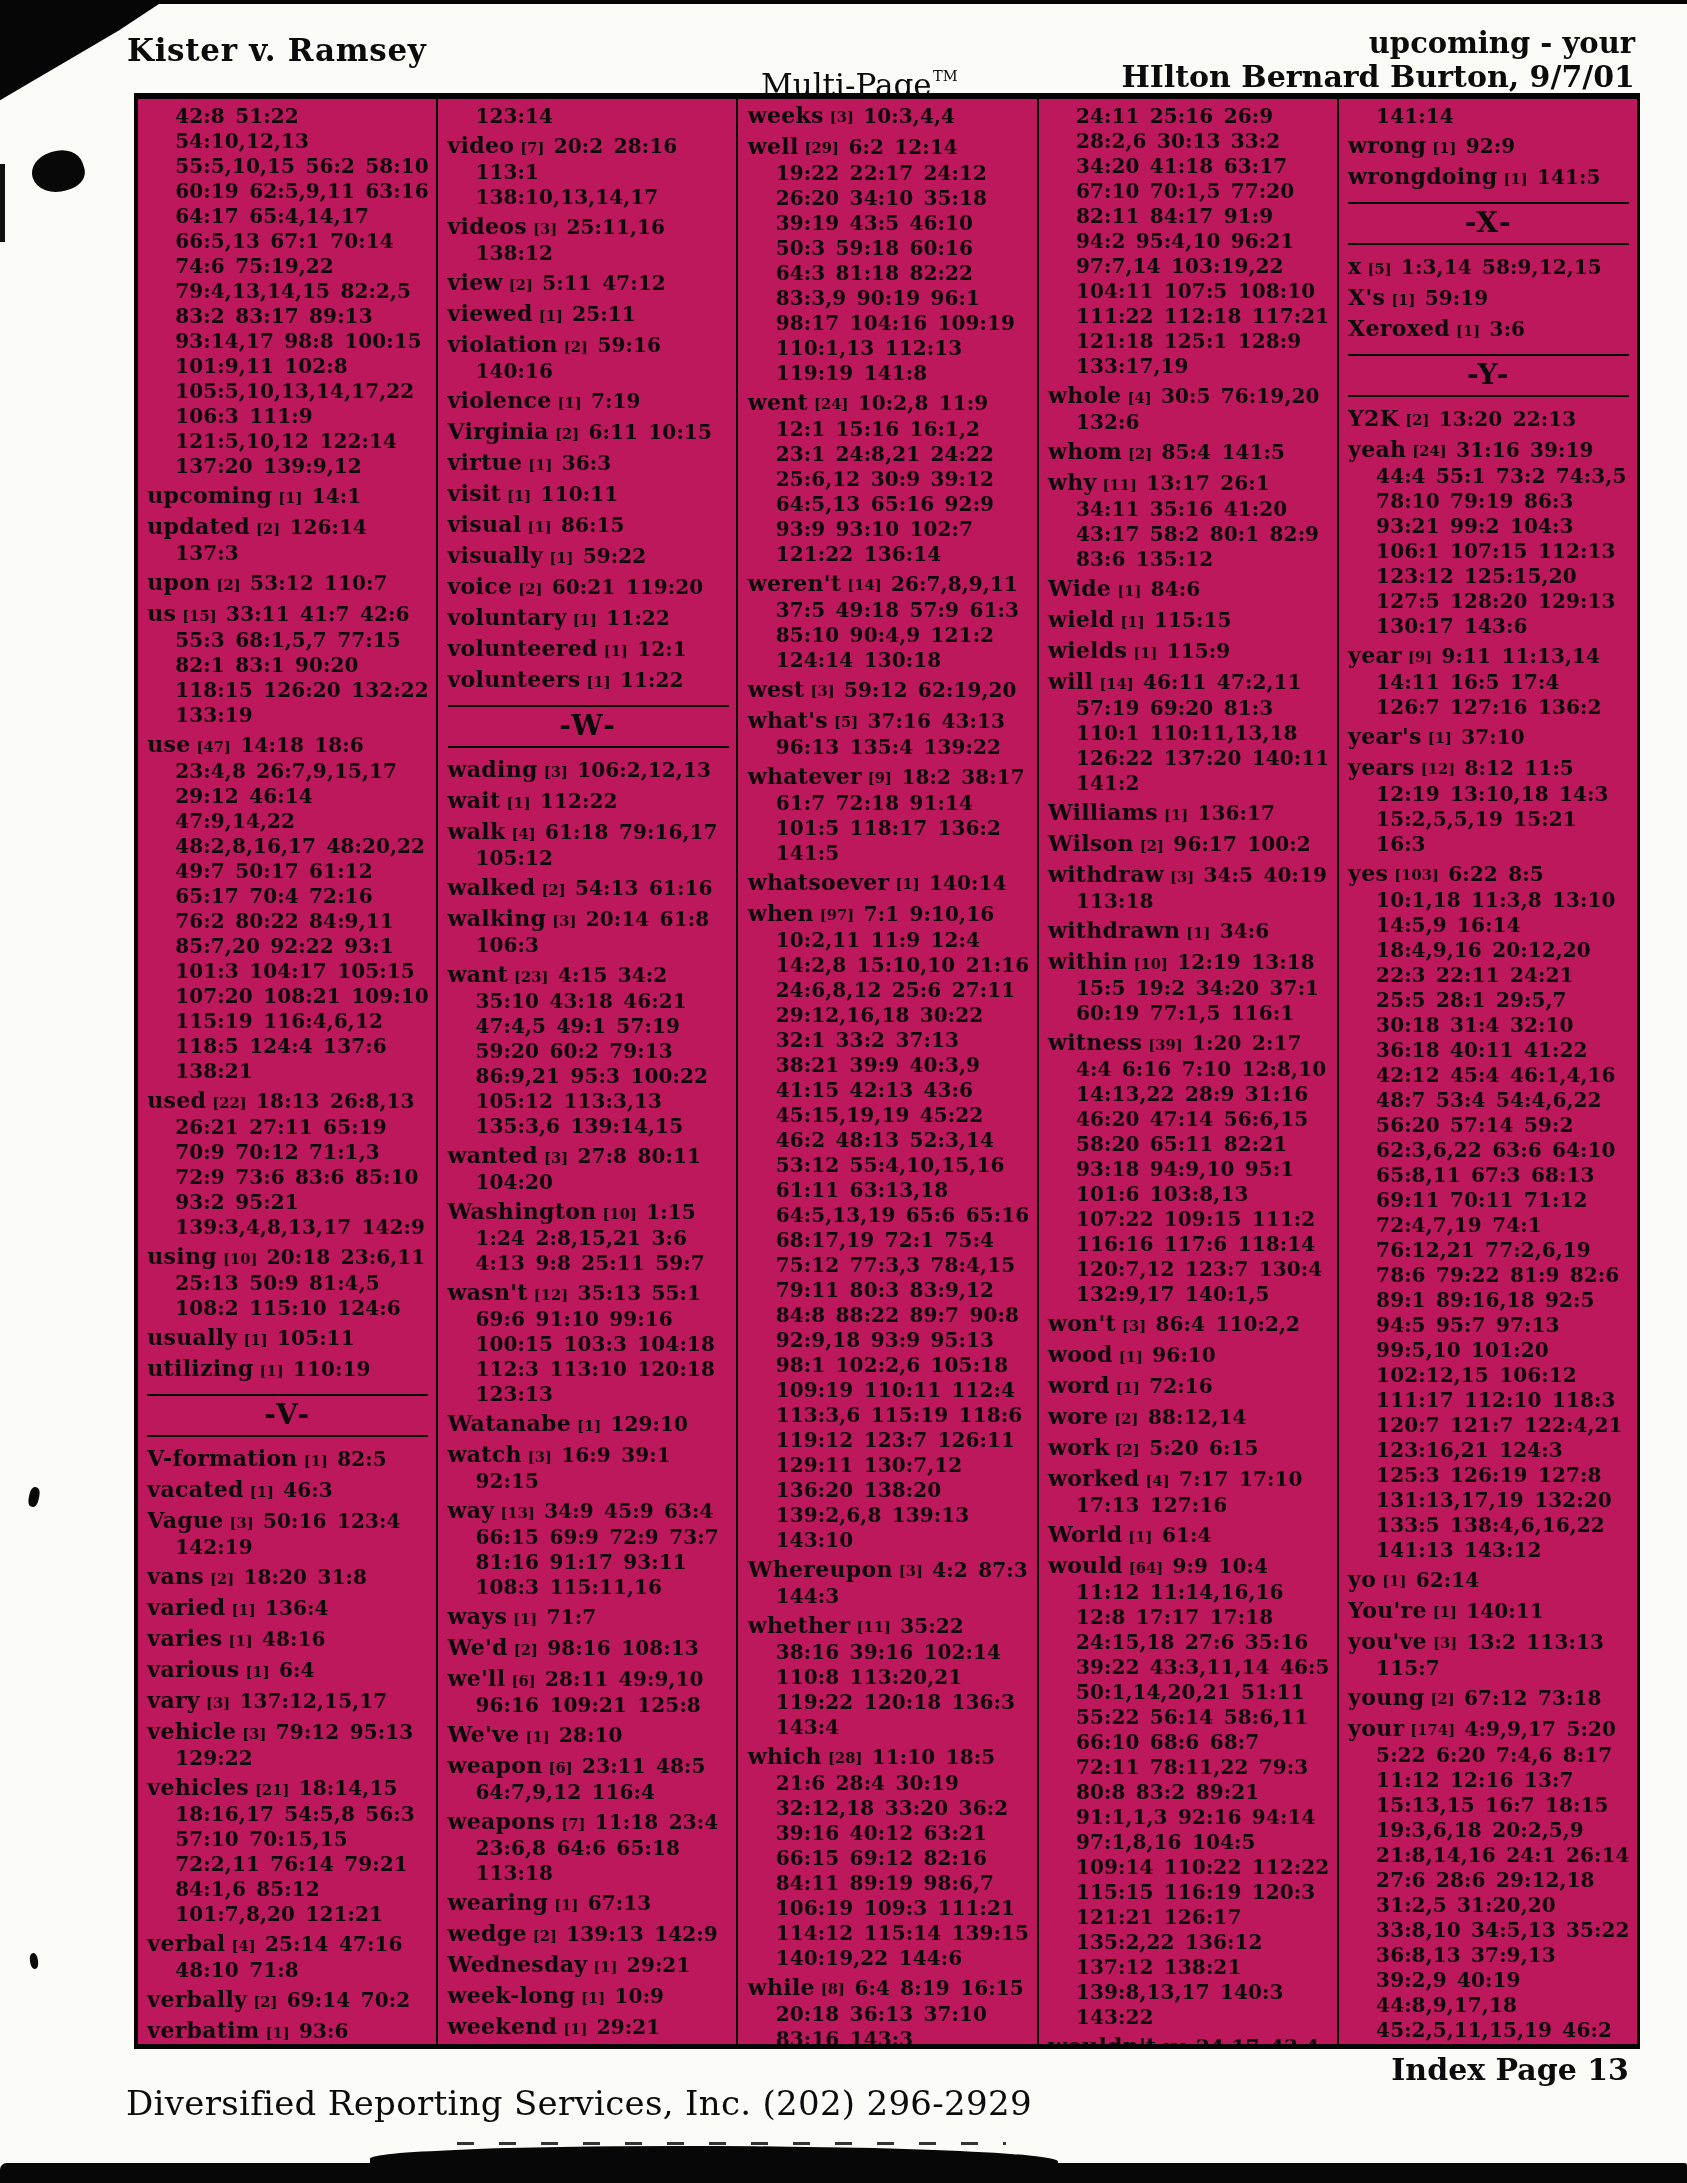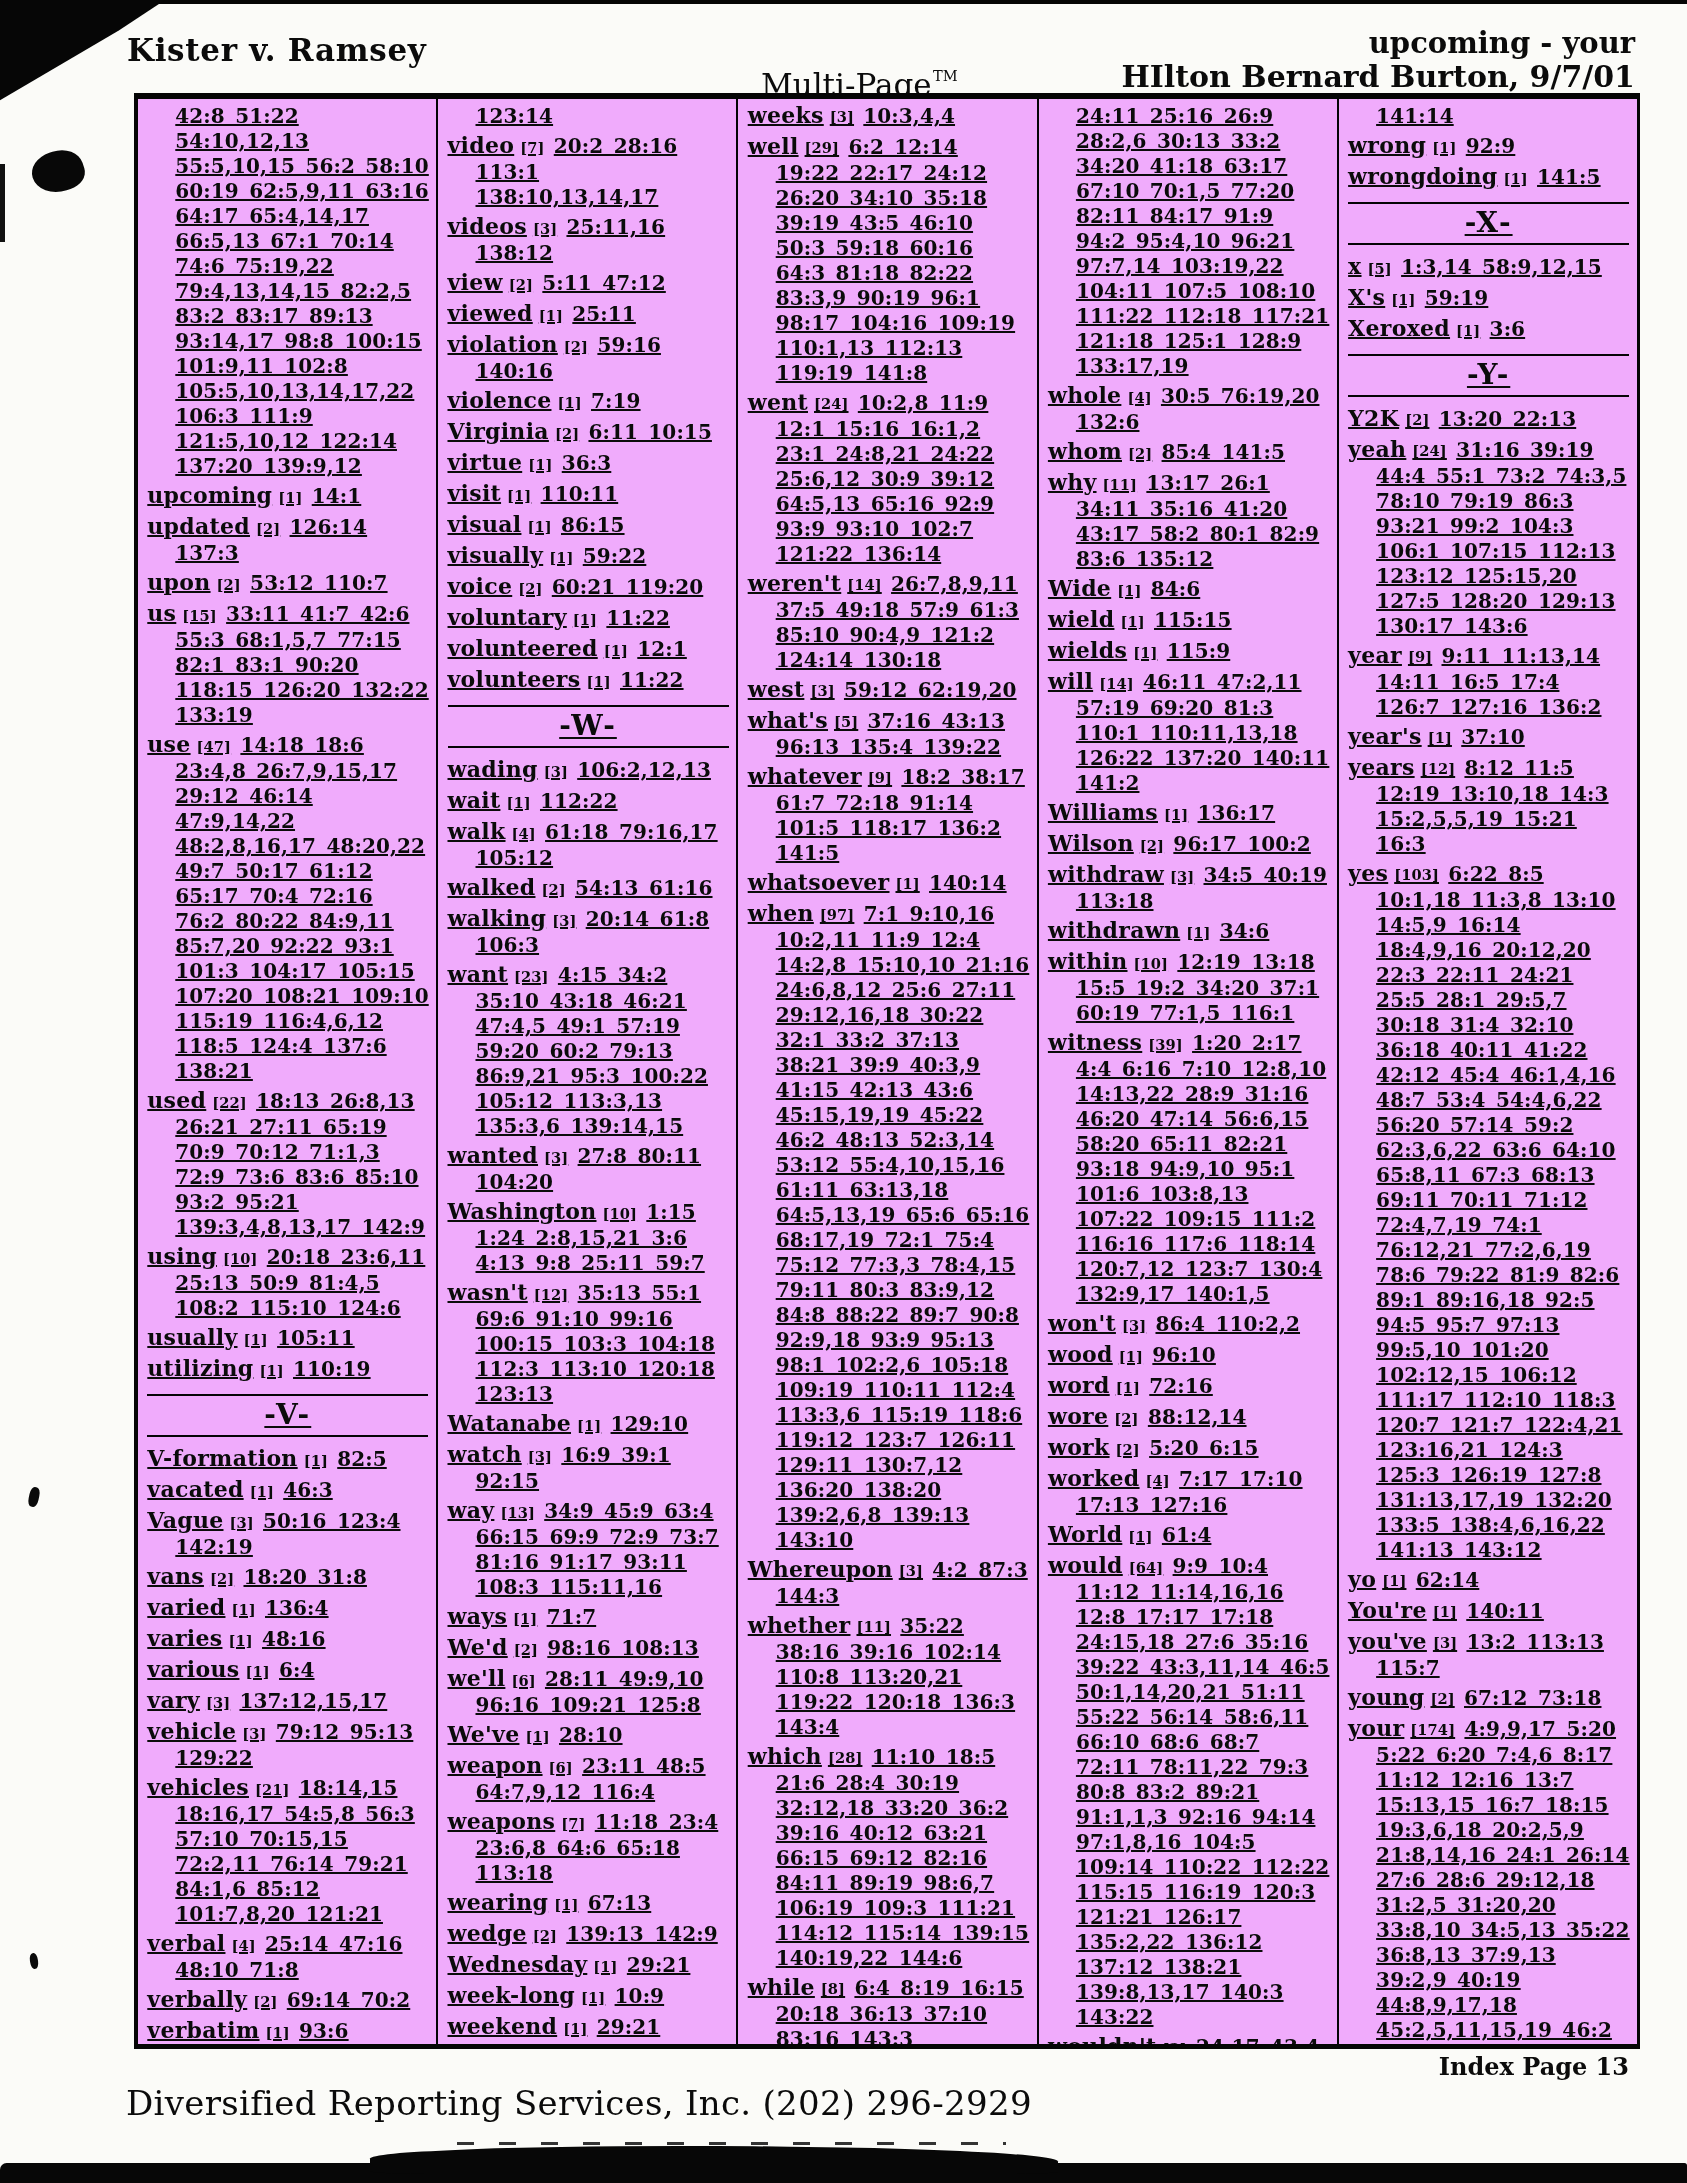--- a/index.html
+++ b/index.html
@@ -27,39 +27,39 @@
   .hdr-center{position:absolute;left:761px;top:29px;font-size:31px;font-weight:normal;margin-top:38px;}
   .hdr-center sup{font-size:14.6px;position:relative;top:-4px;left:1.3px;}
   .hdr-right{position:absolute;right:52px;top:26.5px;text-align:right;font-weight:bold;line-height:33px;}
   .hdr-range{font-size:29px;}
   .hdr-deponent{font-size:30px;}
   
   .index-table{
     position:absolute;left:134px;top:93px;width:1506px;height:1956px;
     border-top:6px solid #050505;border-bottom:5.3px solid #050505;
     border-left:4px solid #050505;border-right:3.3px solid #050505;
-    display:flex;flex-direction:row;background:#f0abfc;box-sizing:border-box;text-decoration:underline;
+    display:flex;flex-direction:row;background:#be185d;box-sizing:border-box;
   }
   .col{flex:1 1 0;border-right:2px solid #050505;padding:4px 5.3px 0 9.3px;overflow:hidden;}
   .col:last-child{border-right:none;}
   .entry{
     font-size:20px;line-height:25px;font-weight:bold;
     padding-left:28px;text-indent:-28px;margin:0 0 4px 0;
     word-spacing:3.3px;letter-spacing:0.1px;
   }
   .entry.cont{text-indent:0;margin-top:1.3px;}
   .entry .w{font-size:22px;letter-spacing:0.3px;}
   .entry .c{font-size:14.6px;margin:0 9.3px 0 6px;position:relative;top:-0.7px;}
   .section{
     margin:10.6px 2.6px 9.3px 0;border-top:2.6px solid #050505;border-bottom:2.6px solid #050505;
     text-align:center;font-size:28px;font-weight:bold;padding:2px 0 4px 0;letter-spacing:2px;
   }
   
   .ftr-firm{position:absolute;left:126px;top:2083px;font-size:34px;font-weight:normal;letter-spacing:0.3px;}
-  .ftr-page{position:absolute;right:58px;top:2052px;font-size:24px;font-weight:bold;}
+  .ftr-page{position:absolute;right:58px;top:2052px;font-size:30px;font-weight:bold;}
 </style>
 </head>
 <body>
 
 <div class="page">
 
   <div class="top-edge-line"></div>
   <div class="corner-wedge"></div>
   <div class="ink-blob"></div>
   <div class="edge-sliver"></div>

